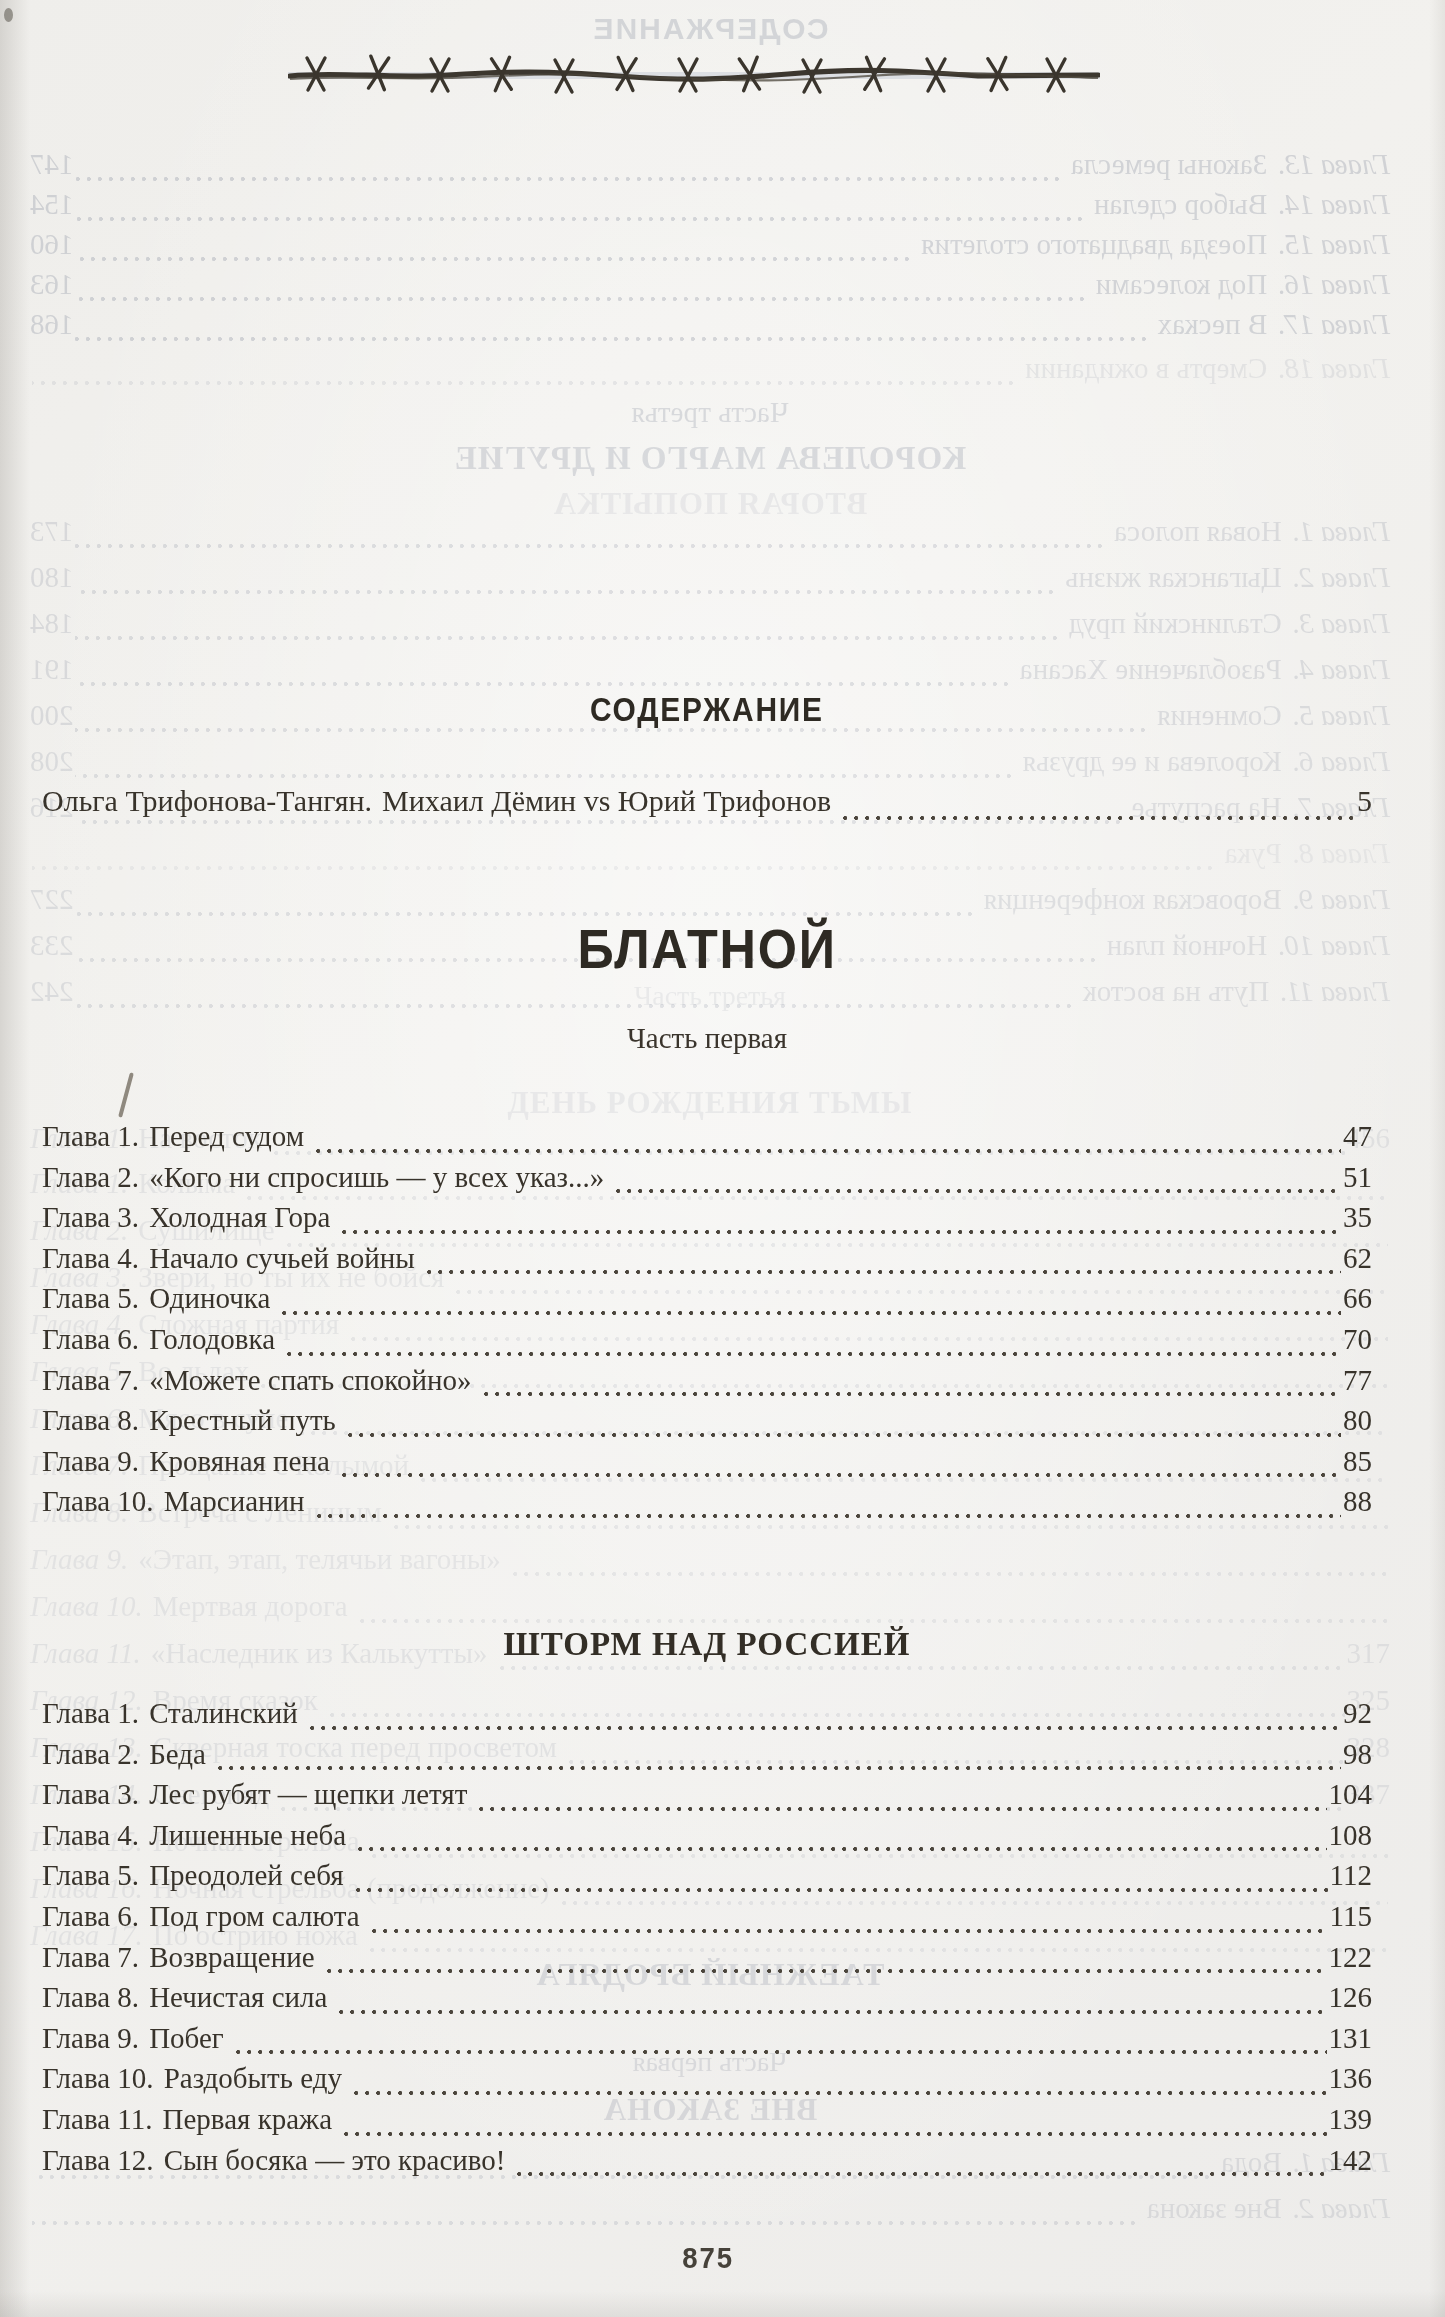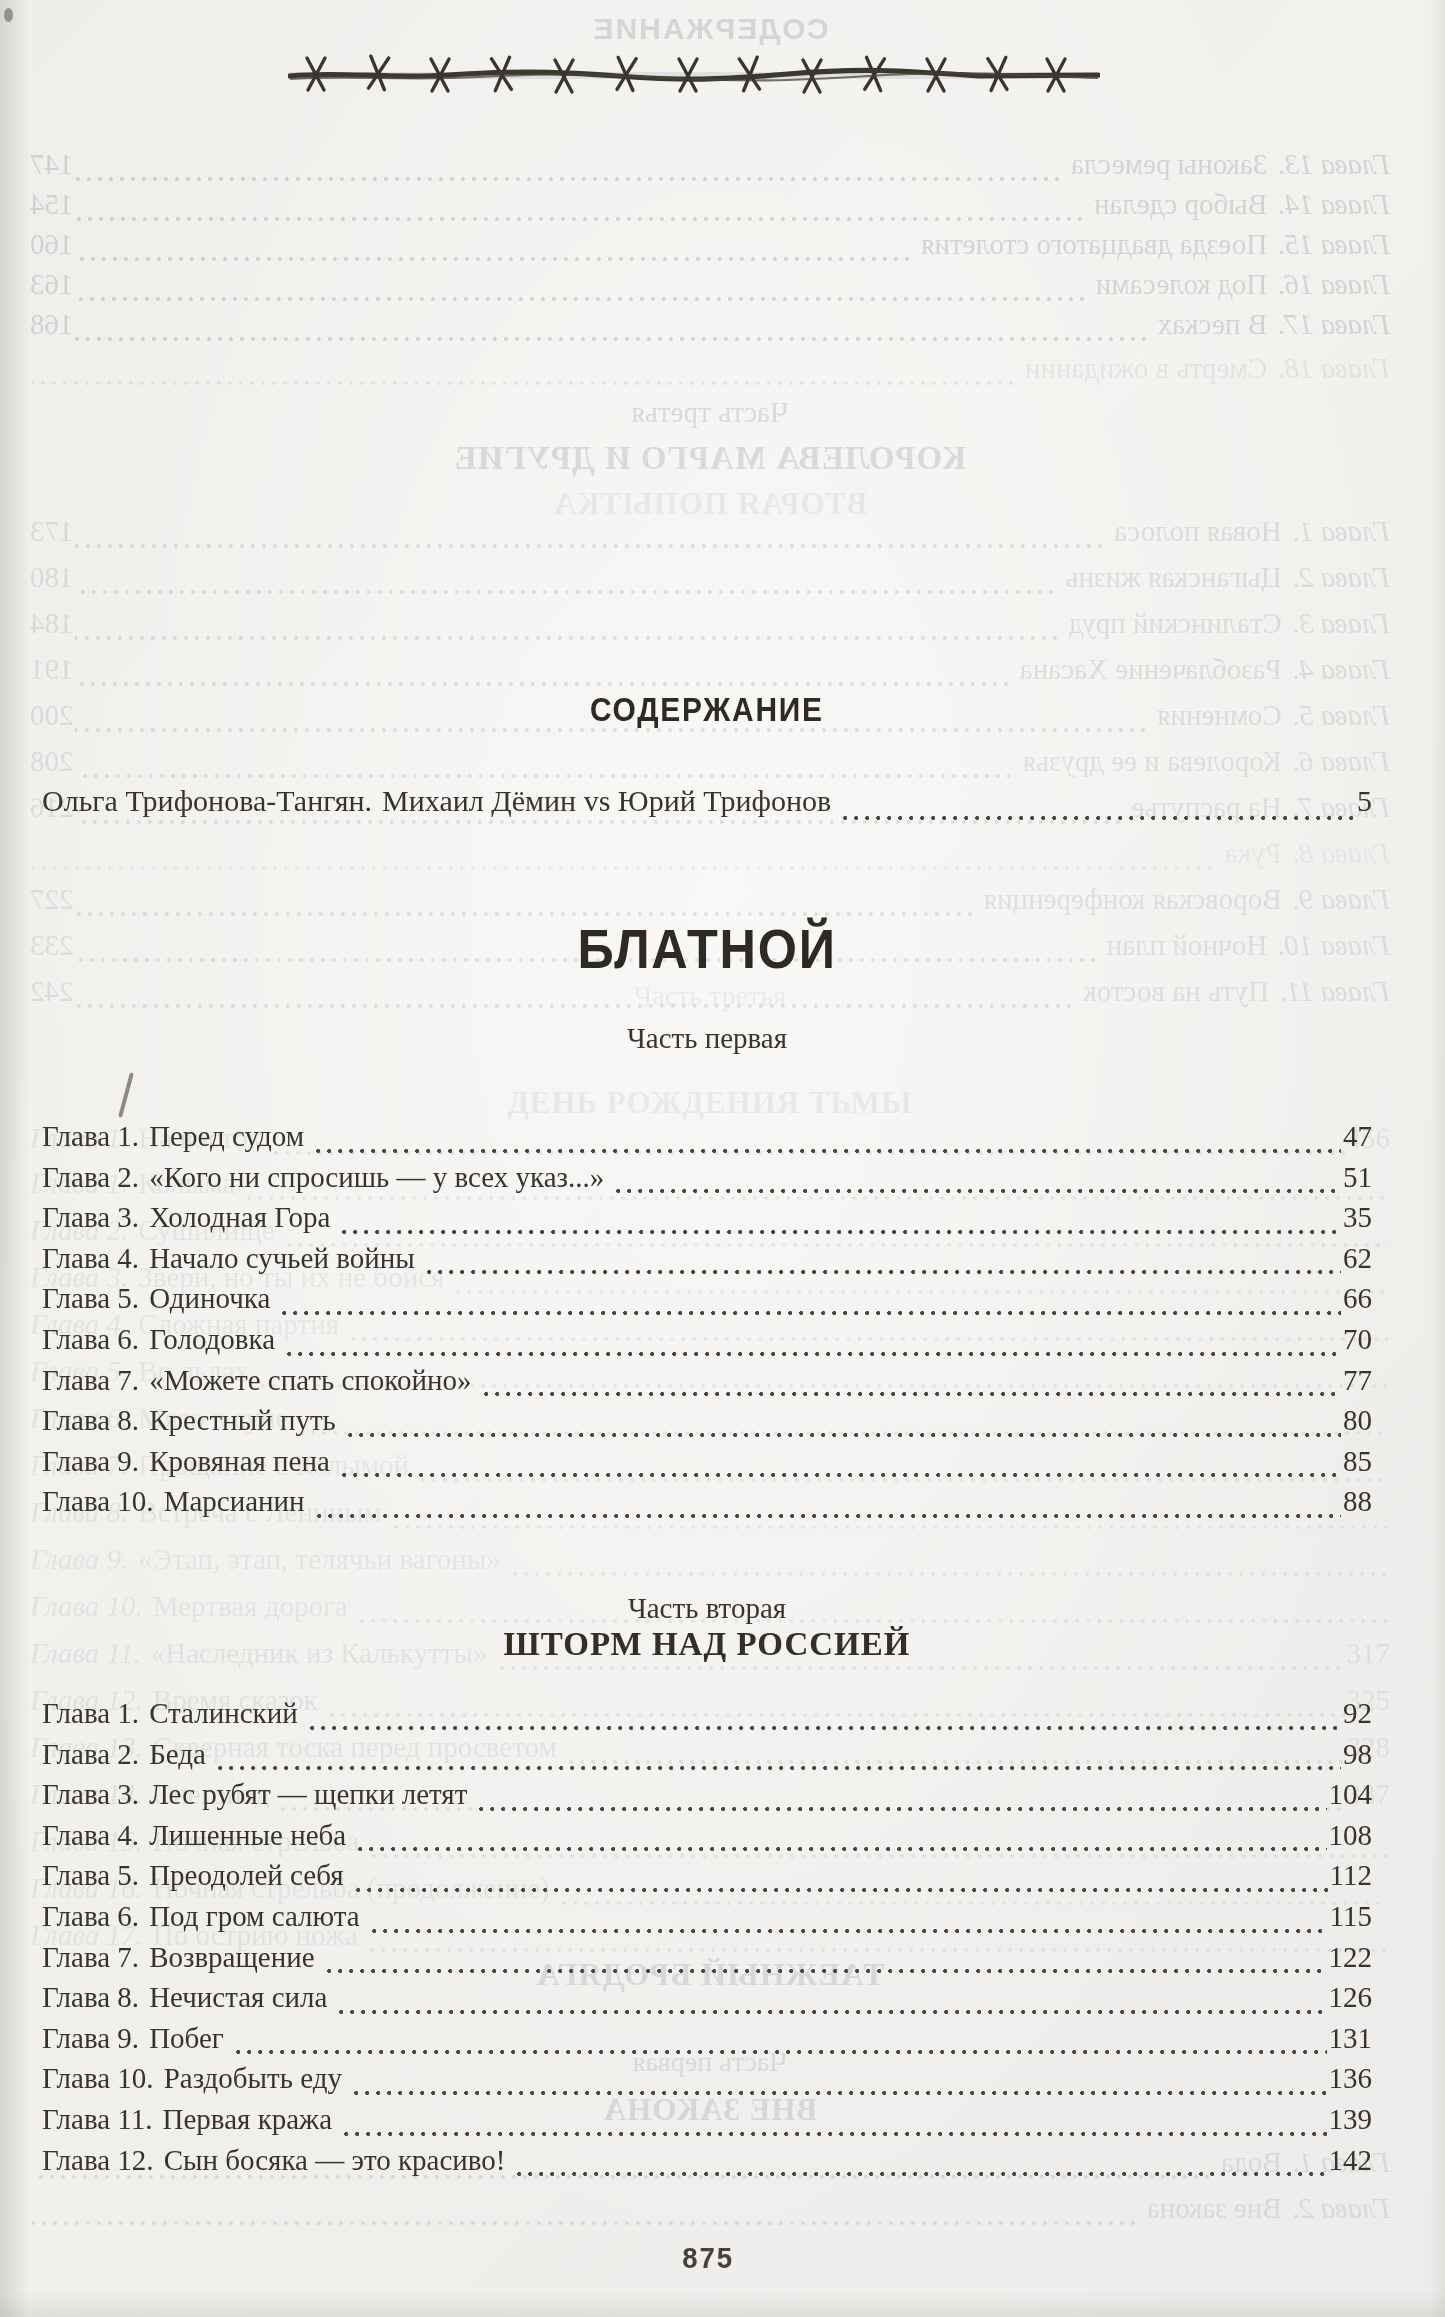--- a/index.html
+++ b/index.html
@@ -406,21 +406,20 @@
         <span class="pg">85</span>
       </div>
     <div class="row">
         <span class="lbl">Глава 10.</span>
         <span class="ttl">Марсианин</span>
         <span class="dots"></span>
         <span class="pg">88</span>
       </div>
   </div>
 
-  <div class="col center part-label p2-label">Часть вторая</div>
   <div class="col center part-title p2-title">ШТОРМ НАД РОССИЕЙ</div>
 
   <div class="col list-part2">
     <div class="row">
         <span class="lbl">Глава 1.</span>
         <span class="ttl">Сталинский</span>
         <span class="dots"></span>
         <span class="pg">92</span>
       </div>
     <div class="row">

